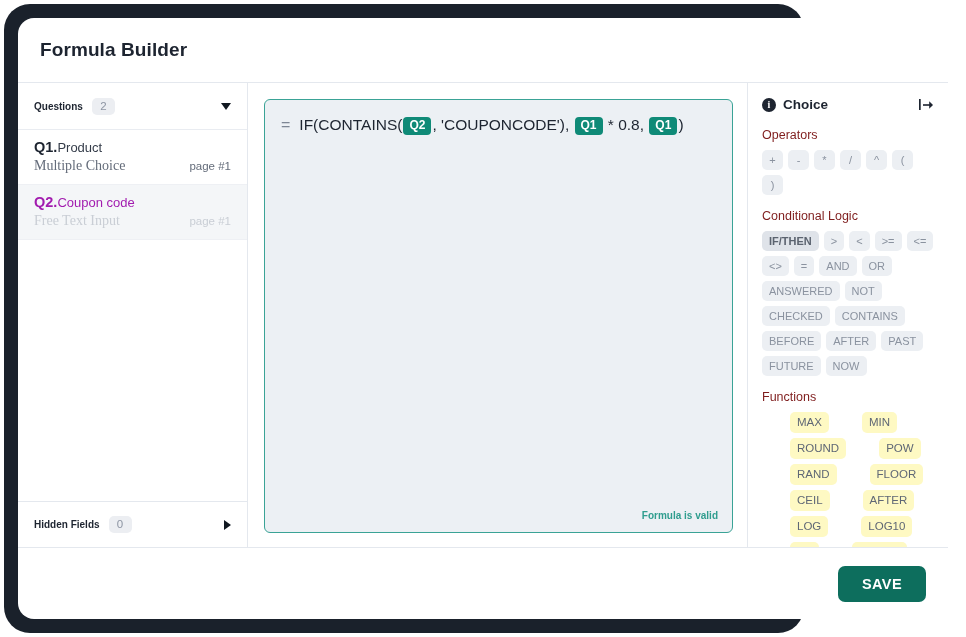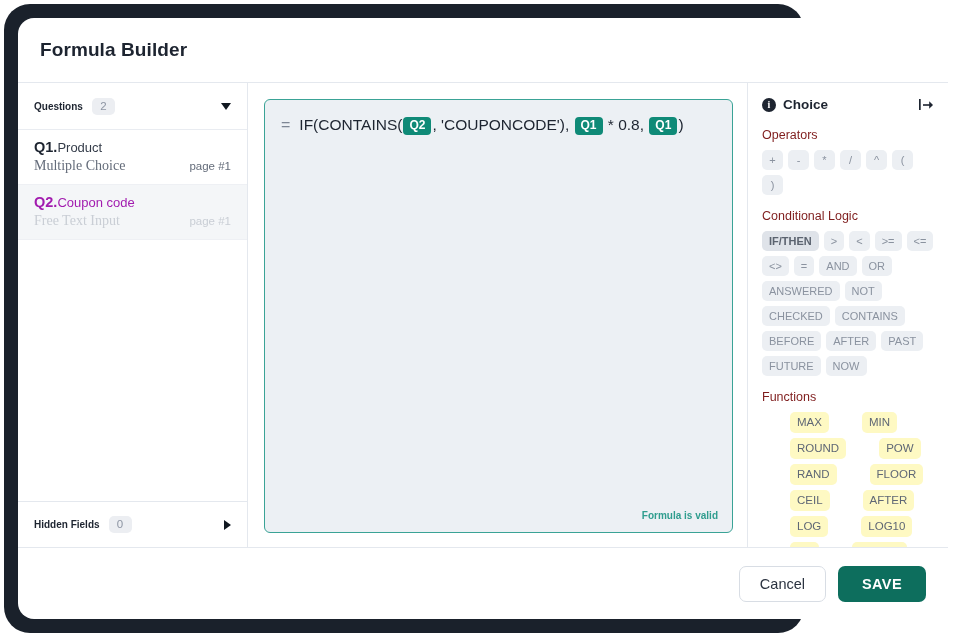--- a/index.html
+++ b/index.html
@@ -428,18 +428,17 @@
               <div class="fn-chip">COUNT</div>
               <div class="fn-chip">ROOT</div>
             </div>
           </div>
 
       </div>
 
     </div>
 
     <div class="dialog-footer">
-      <button class="btn btn-cancel">Cancel</button>
       <button class="btn btn-save">SAVE</button>
     </div>
 
   </div>
 </div>
 
 </body></html>

